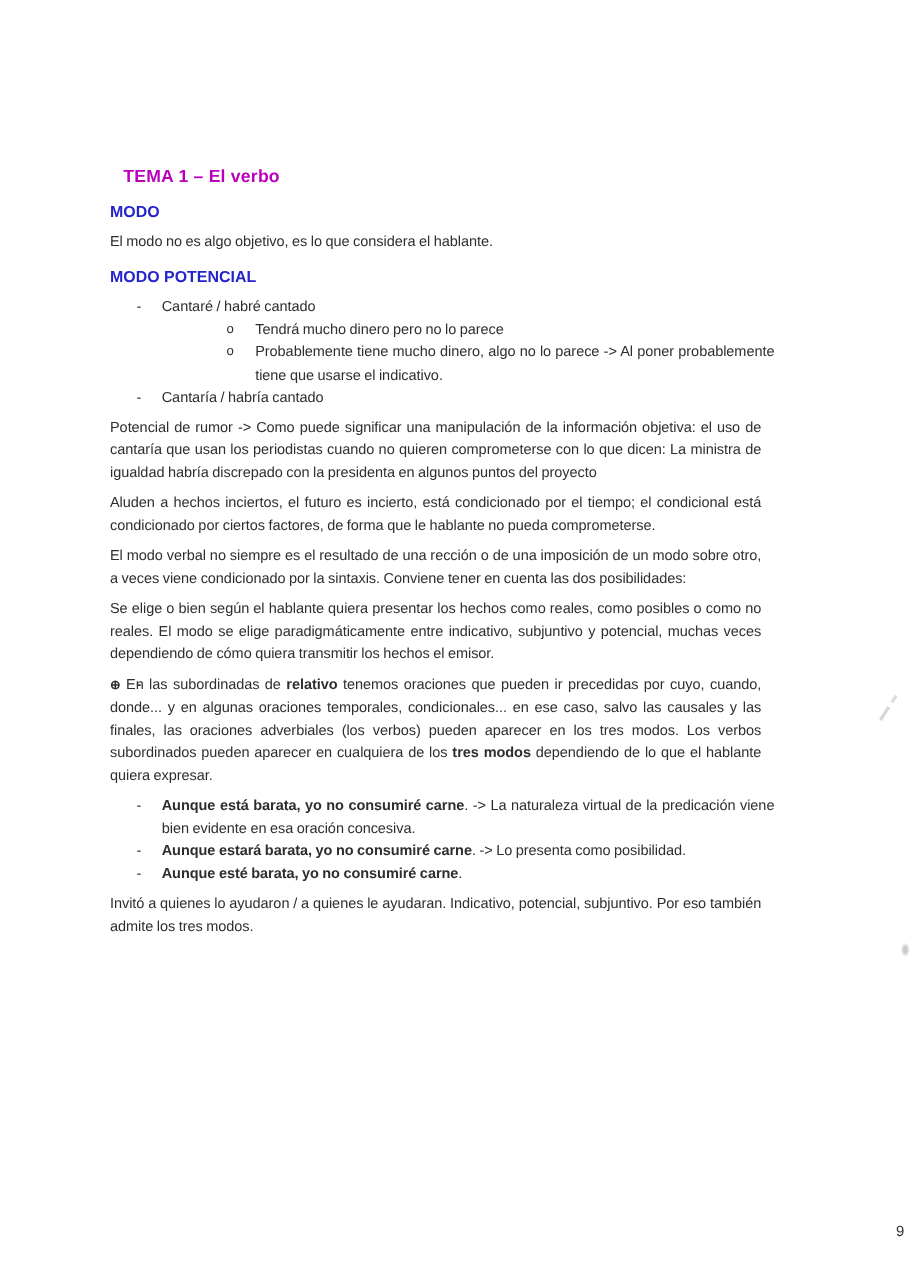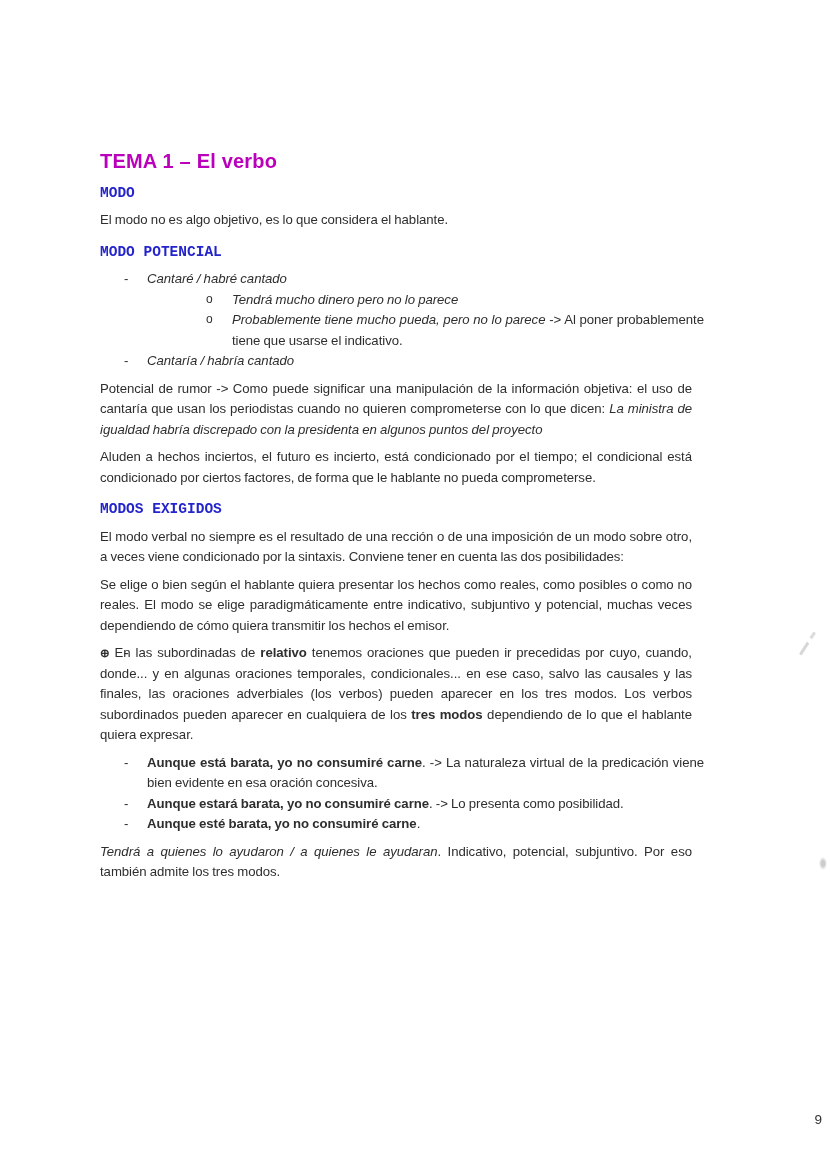--- a/index.html
+++ b/index.html
@@ -10,45 +10,44 @@
   }
   html,body{margin:0;padding:0;}
   body{
     width:828px;height:1171px;position:relative;overflow:hidden;
     background:var(--paper);
     font-family:"Liberation Sans", sans-serif;
     color:var(--body_ink);
   }
   .content{position:absolute;left:100px;top:151px;width:604px;}
   .doc-title{
-    font-size:20px;font-weight:bold;line-height:20.5px;
+    font-size:16px;font-weight:bold;line-height:20.5px;
     color:var(--title_magenta);letter-spacing:.2px;
-    margin:0 0 7px 0;
+    margin:0 0 7px 12px;
   }
   .h{
     font-size:14.5px;font-weight:bold;line-height:20.5px;
     color:var(--heading_blue);
     margin:11px 0 7px 0;
-    font-family:Liberation Mono, monospace;
   }
   .p{
     font-size:13.2px;line-height:20.5px;text-align:justify;
     word-spacing:-0.4px;letter-spacing:-0.05px;
     margin:0 12px 7px 0;
   }
   .list{list-style:none;margin:0 0 7px 0;padding:0;}
   .list li{
     position:relative;font-size:13.2px;line-height:20.5px;
     text-align:justify;word-spacing:-0.4px;letter-spacing:-0.05px;
   }
   .lv1{padding-left:47px;}
   .lv1>.marker{position:absolute;left:24px;top:0;}
   .lv2{padding-left:132px;}
   .lv2>.marker{position:absolute;left:106px;top:-1px;font-size:12px;}
-  .i{font-style:italic;}
+  .i{}
   .b{font-weight:bold;}
   .sym{font-size:11.5px;font-weight:bold;}
   .pagenum{position:absolute;top:1112px;right:6px;font-size:13.5px;color:#333;}
   .pencil-1{
     position:absolute;left:806px;top:630px;width:3px;height:27px;
     background:linear-gradient(#9a9aa0 0 28%,transparent 28% 46%,#8d8d94 46% 100%);
     transform:rotate(33deg);border-radius:2px;opacity:.35;
   }
   .pencil-2{
     position:absolute;left:819px;top:857px;width:8px;height:13px;
@@ -64,48 +63,47 @@
 
   <div class="h">MODO</div>
 
   <p class="p">El modo no es algo objetivo, es lo que considera el hablante.</p>
 
   <div class="h">MODO POTENCIAL</div>
 
   <ul class="list">
     <li class="lv1"><span class="marker">-</span><span class="i">Cantaré / habré cantado</span></li>
     <li class="lv2"><span class="marker">o</span><span class="i">Tendrá mucho dinero pero no lo parece</span></li>
-    <li class="lv2"><span class="marker">o</span><span class="i">Probablemente tiene mucho pueda, pero no lo parece</span><span> -&gt; Al poner probablemente tiene que usarse el indicativo.</span></li>
+    <li class="lv2"><span class="marker">o</span><span class="i">Probablemente tiene mucho dinero, algo no lo parece</span><span> -&gt; Al poner probablemente tiene que usarse el indicativo.</span></li>
     <li class="lv1"><span class="marker">-</span><span class="i">Cantaría / habría cantado</span></li>
   </ul>
 
   <p class="p"><span>Potencial de rumor -&gt; Como puede significar una manipulación de la información objetiva: el uso de cantaría que usan los periodistas cuando no quieren comprometerse con lo que dicen: </span><span class="i">La ministra de igualdad habría discrepado con la presidenta en algunos puntos del proyecto</span></p>
 
   <p class="p">Aluden a hechos inciertos, el futuro es incierto, está condicionado por el tiempo; el condicional está condicionado por ciertos factores, de forma que le hablante no pueda comprometerse.</p>
 
 
-  <div class="h">MODOS EXIGIDOS</div>
 
   <p class="p">El modo verbal no siempre es el resultado de una rección o de una imposición de un modo sobre otro, a veces viene condicionado por la sintaxis. Conviene tener en cuenta las dos posibilidades:</p>
 
   <p class="p">Se elige o bien según el hablante quiera presentar los hechos como reales, como posibles o como no reales. El modo se elige paradigmáticamente entre indicativo, subjuntivo y potencial, muchas veces dependiendo de cómo quiera transmitir los hechos el emisor.</p>
 
   <ul class="list">
     <li class="lv1"><span class="marker">-</span></li>
     <li class="lv1"><span class="marker">-</span></li>
   </ul>
 
 
   <p class="p"><span class="sym">⊕</span><span> En las subordinadas de </span><span class="b">relativo</span><span> tenemos oraciones que pueden ir precedidas por cuyo, cuando, donde... y en algunas oraciones temporales, condicionales... en ese caso, salvo las causales y las finales, las oraciones adverbiales (los verbos) pueden aparecer en los tres modos. Los verbos subordinados pueden aparecer en cualquiera de los </span><span class="b">tres modos</span><span> dependiendo de lo que el hablante quiera expresar.</span></p>
 
   <ul class="list">
     <li class="lv1"><span class="marker">-</span><span class="b">Aunque está barata, yo no consumiré carne</span><span>. -&gt; La naturaleza virtual de la predicación viene bien evidente en esa oración concesiva.</span></li>
     <li class="lv1"><span class="marker">-</span><span class="b">Aunque estará barata, yo no consumiré carne</span><span>. -&gt; Lo presenta como posibilidad.</span></li>
     <li class="lv1"><span class="marker">-</span><span class="b">Aunque esté barata, yo no consumiré carne</span><span>.</span></li>
   </ul>
 
-  <p class="p"><span class="i">Tendrá a quienes lo ayudaron / a quienes le ayudaran</span><span>. Indicativo, potencial, subjuntivo. Por eso también admite los tres modos.</span></p>
+  <p class="p"><span class="i">Invitó a quienes lo ayudaron / a quienes le ayudaran</span><span>. Indicativo, potencial, subjuntivo. Por eso también admite los tres modos.</span></p>
 
 </div>
 
 <div class="pencil-1"></div>
 <div class="pencil-2"></div>
 <div class="pagenum">9</div>
 
 </body></html>

